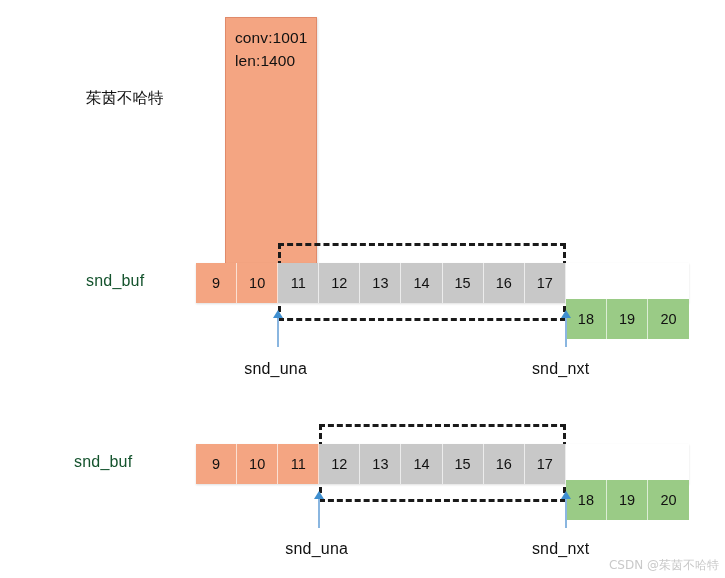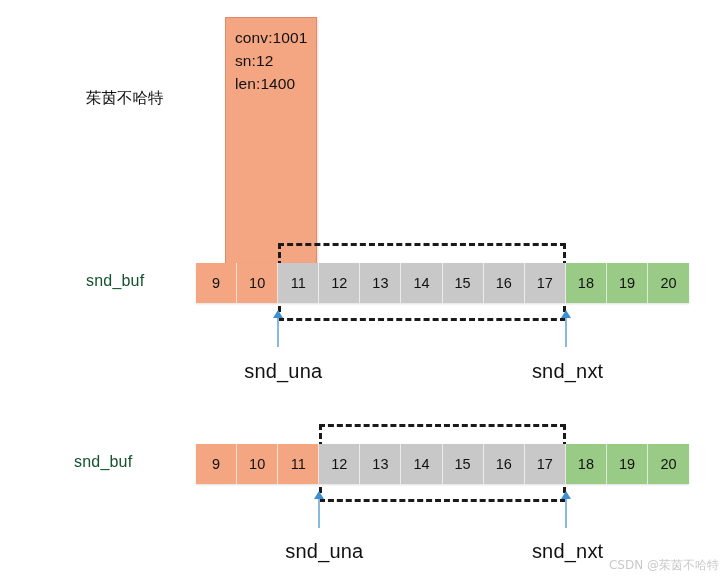--- a/index.html
+++ b/index.html
@@ -72,21 +72,21 @@
     display: flex;
     align-items: center;
     justify-content: center;
     font-size: 14.5px;
     color: #111111;
     border-right: 1px solid rgba(255,255,255,0.65);
   }
   .cell:last-child { border-right: none; }
   .cell.sent      { background: #f4a582; }
   .cell.inflight  { background: #c8c8c8; }
-  .cell.free      { background: #9acb86; }
+  .cell.free      { background: #9acb86; margin-top: 36px; }
 
   
   .window-box {
     position: absolute;
     border: 3px dashed #1a1a1a;
     box-sizing: border-box;
     background: transparent;
   }
 
   
@@ -101,21 +101,21 @@
     top: -7px;
     left: -4px;
     width: 0;
     height: 0;
     border-left: 5px solid transparent;
     border-right: 5px solid transparent;
     border-bottom: 8px solid #3f8fd0;
   }
   .pointer-label {
     position: absolute;
-    font-size: 20px;
+    font-size: 16px;
     color: #111111;
     white-space: nowrap;
     letter-spacing: 0.2px;
   }
 
   
   #watermark {
     position: absolute;
     right: 6px;
     bottom: 4px;
@@ -128,21 +128,20 @@
 </style>
 </head>
 <body>
 
 <div class="stage">
 
   <div id="packet-caption">茱茵不哈特</div>
 
   <div id="packet-box">
     <div class="field">conv:1001</div>
-    <div class="field">sn:12</div>
     <div class="field">len:1400</div>
   </div>
 
   <div class="row-label" style="left:86px; top:272px;">snd_buf</div>
 
   <div class="window-box" id="window-box-1" style="left: 278.2px; top: 243px; width: 287.7px; height: 78px;"></div>
 
   <div class="buffer" id="buffer-1" style="left:196px; top:263px;">
       <div class="cell sent">9</div>
       <div class="cell sent">10</div>

